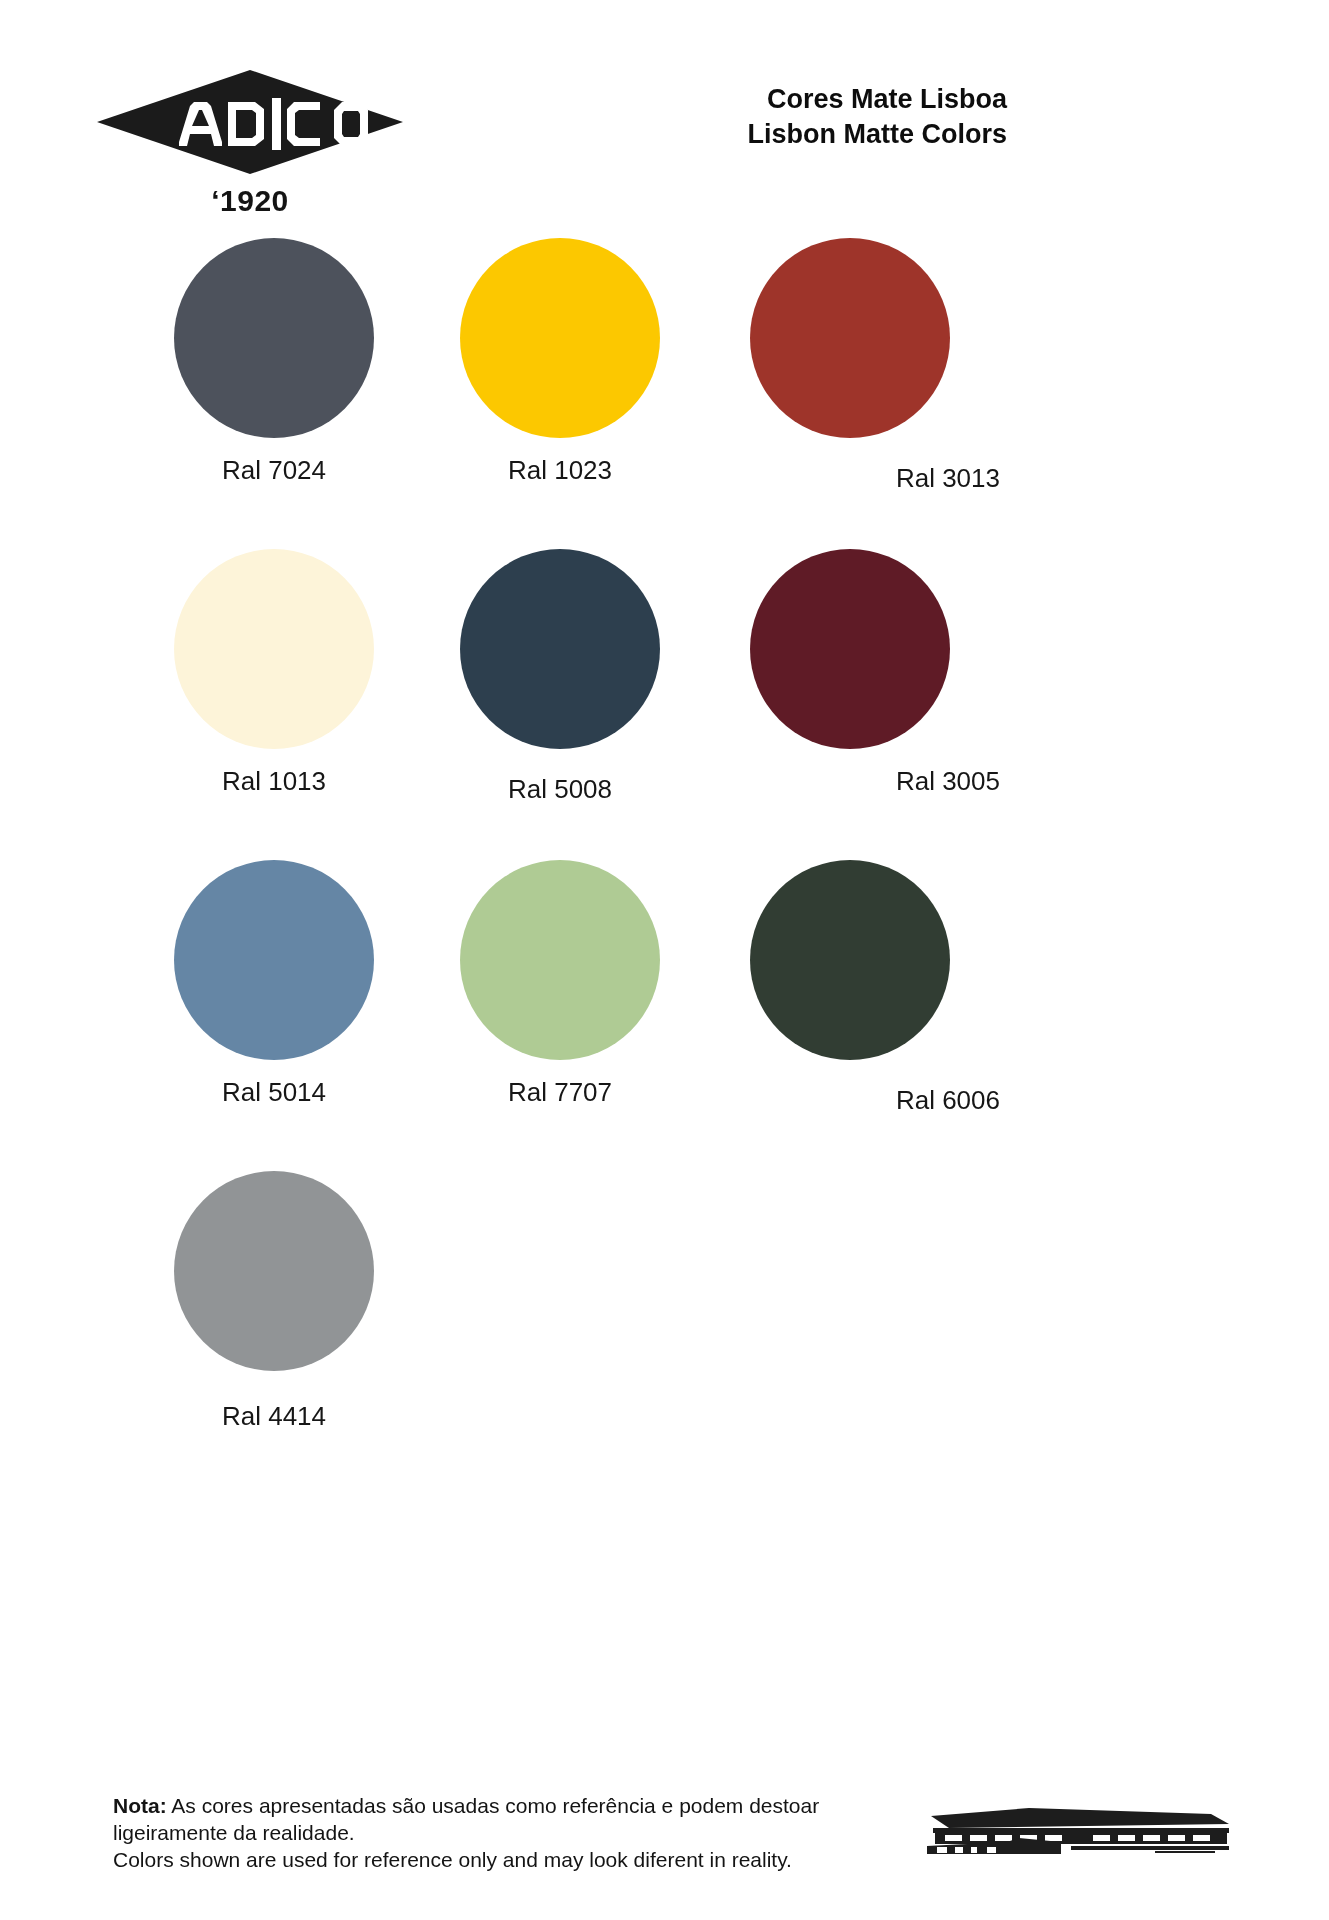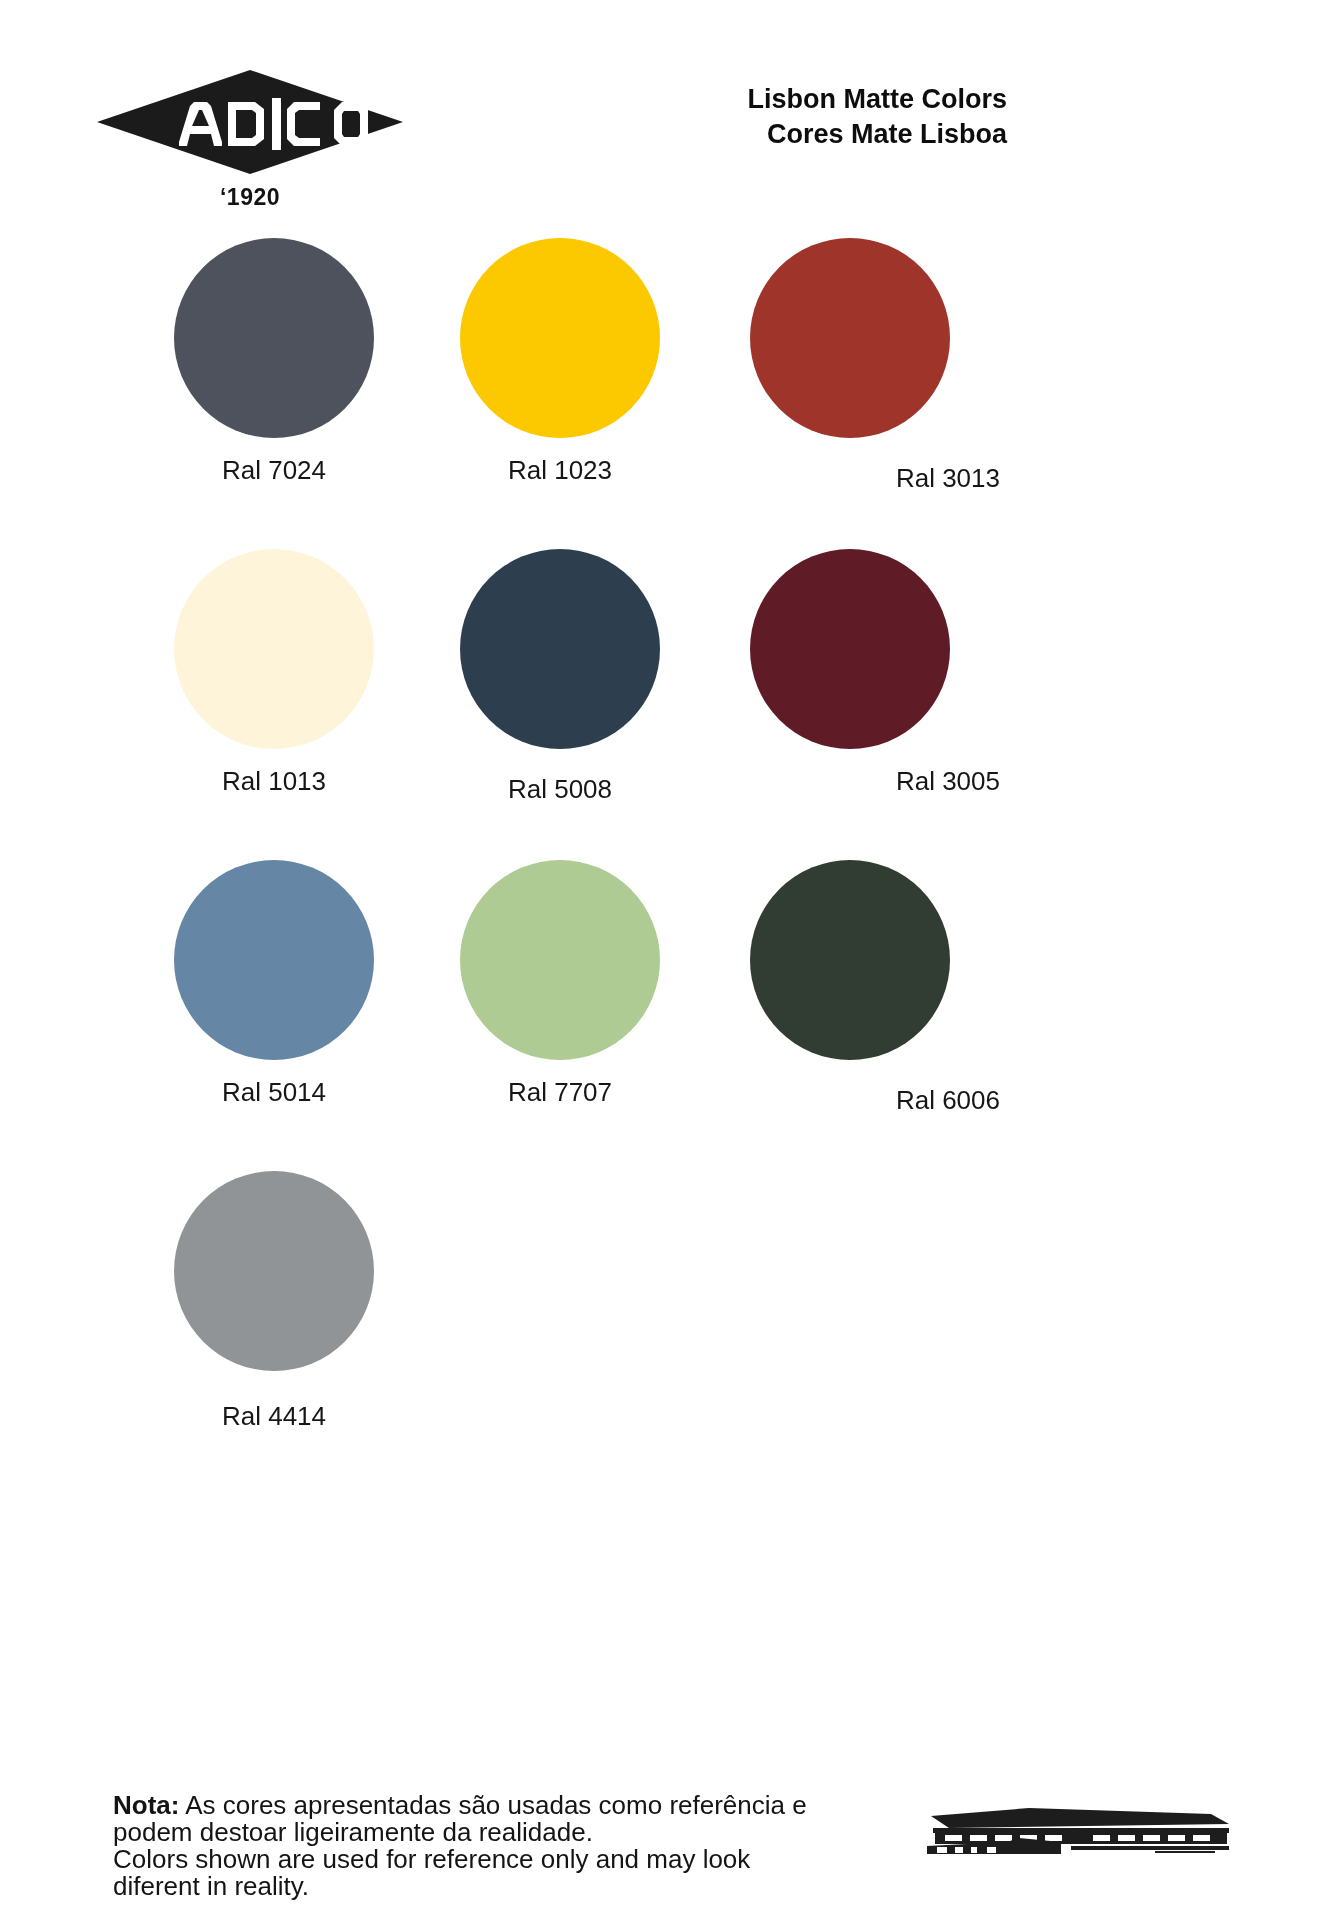--- a/index.html
+++ b/index.html
@@ -34,21 +34,21 @@
   }
 
   .logo-diamond {
     width: 310px;
     height: 108px;
     display: block;
   }
 
   .logo-year {
     margin-top: 8px;
-    font-size: 23px;
+    font-size: 30px;
     font-weight: bold;
     letter-spacing: 0.5px;
     color: #141414;
     font-family: "Liberation Sans", sans-serif;
   }
 
   .title-block {
     position: absolute;
     right: 322px;
     top: 82px;
@@ -115,21 +115,21 @@
     bottom: 0;
     width: 1329px;
     height: 150px;
   }
 
   .note {
     position: absolute;
     left: 113px;
     top: 22px;
     width: 720px;
-    font-size: 26px;
+    font-size: 21px;
     line-height: 27px;
     color: #141414;
   }
 
   .building {
     position: absolute;
     right: 88px;
     top: 32px;
     width: 330px;
     height: 62px;
@@ -154,22 +154,22 @@
 
       <path d="M225,42 L204,42 L200,45 L200,67 L204,70 L225,70 L225,78 L199,78 L192,71 L192,41 L199,34 L225,34 Z" fill="#ffffff"></path>
 
       <path d="M247,34 L265,34 L273,42 L273,70 L265,78 L247,78 L239,70 L239,42 Z
                M249,43 L247,46 L247,66 L249,69 L263,69 L265,66 L265,46 L263,43 Z" fill="#ffffff"></path>
     </svg>
     <div class="logo-year">‘1920</div>
   </div>
 
   <div class="title-block">
+    <div class="title-line">Cores Mate Lisboa</div>
     <div class="title-line">Lisbon Matte Colors</div>
-    <div class="title-line">Cores Mate Lisboa</div>
   </div>
 
 </div>
 
 <div class="grid">
 
   <div class="row">
     <div class="cell col0">
       <span class="swatch" style="background-color: rgb(77, 82, 92);"></span>
       <div class="swatch-label lbl-pad-a">Ral 7024</div>

